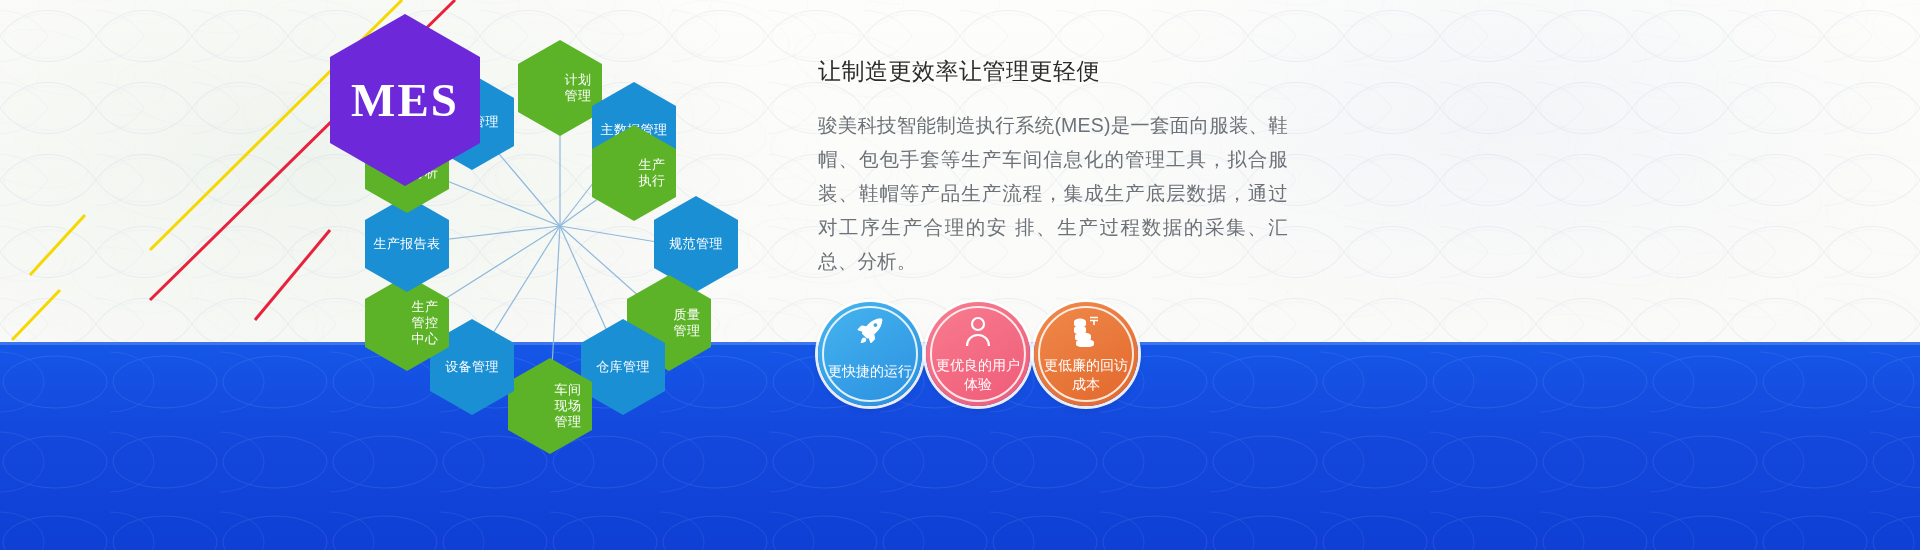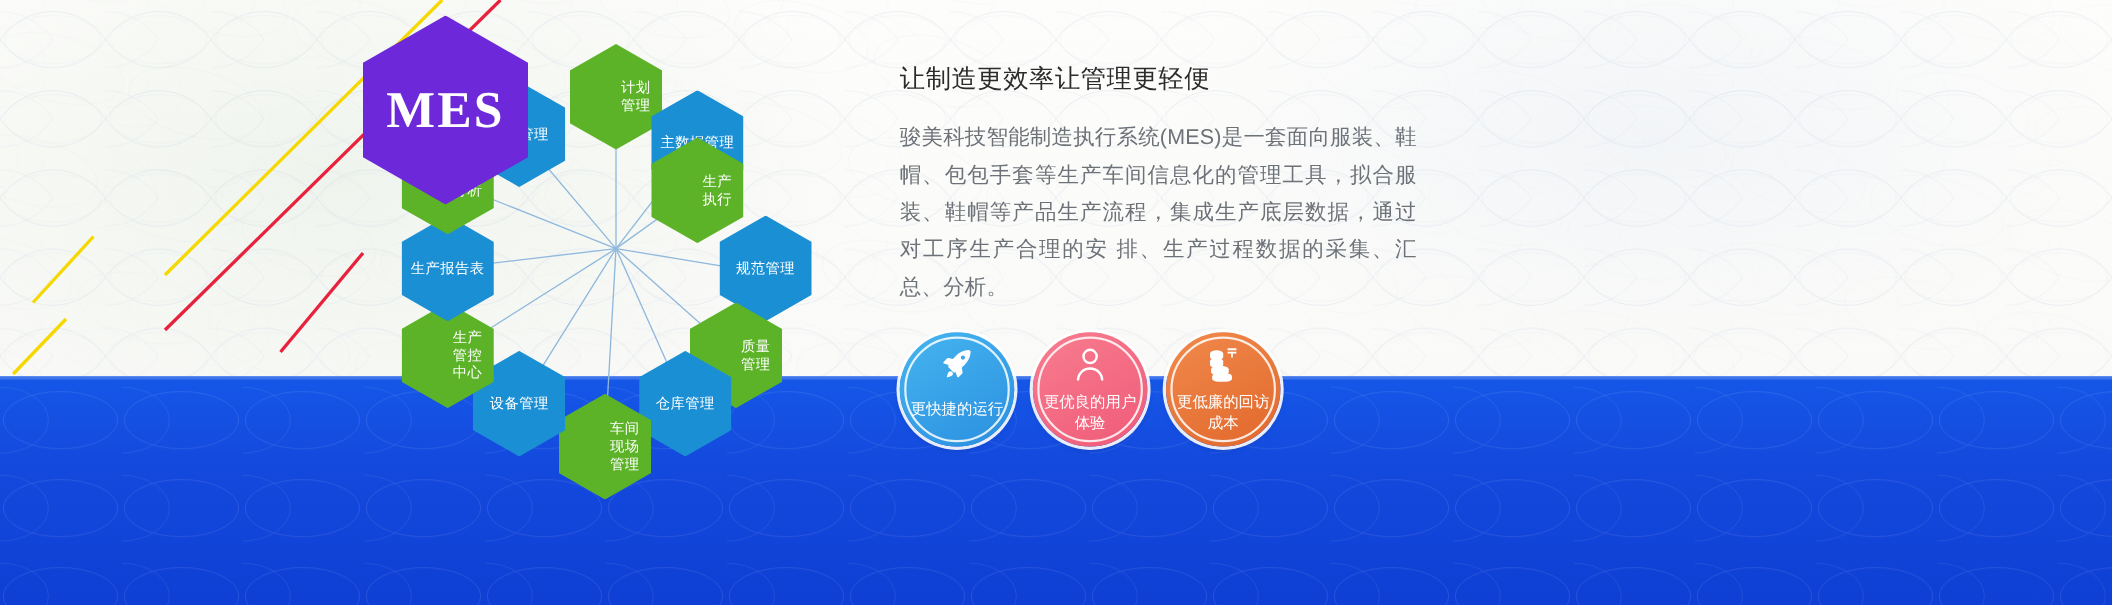--- a/index.html
+++ b/index.html
@@ -94,21 +94,21 @@
     width:470px;
     font-size:19.5px;
     line-height:34px;
     color:#6d7278;
     letter-spacing:.2px;
     text-align:justify;
   }
   
   .badges {
     position:absolute; left:818px; top:302px;
-    display:flex; gap:17px;
+    display:flex; gap:4px;
   }
   .badge {
     width:104px; height:104px;
     border-radius:50%;
     display:flex; flex-direction:column;
     align-items:center; justify-content:flex-end;
     padding-bottom:12px;
     color:#fff;
     font-size:14px;
     line-height:19px;

